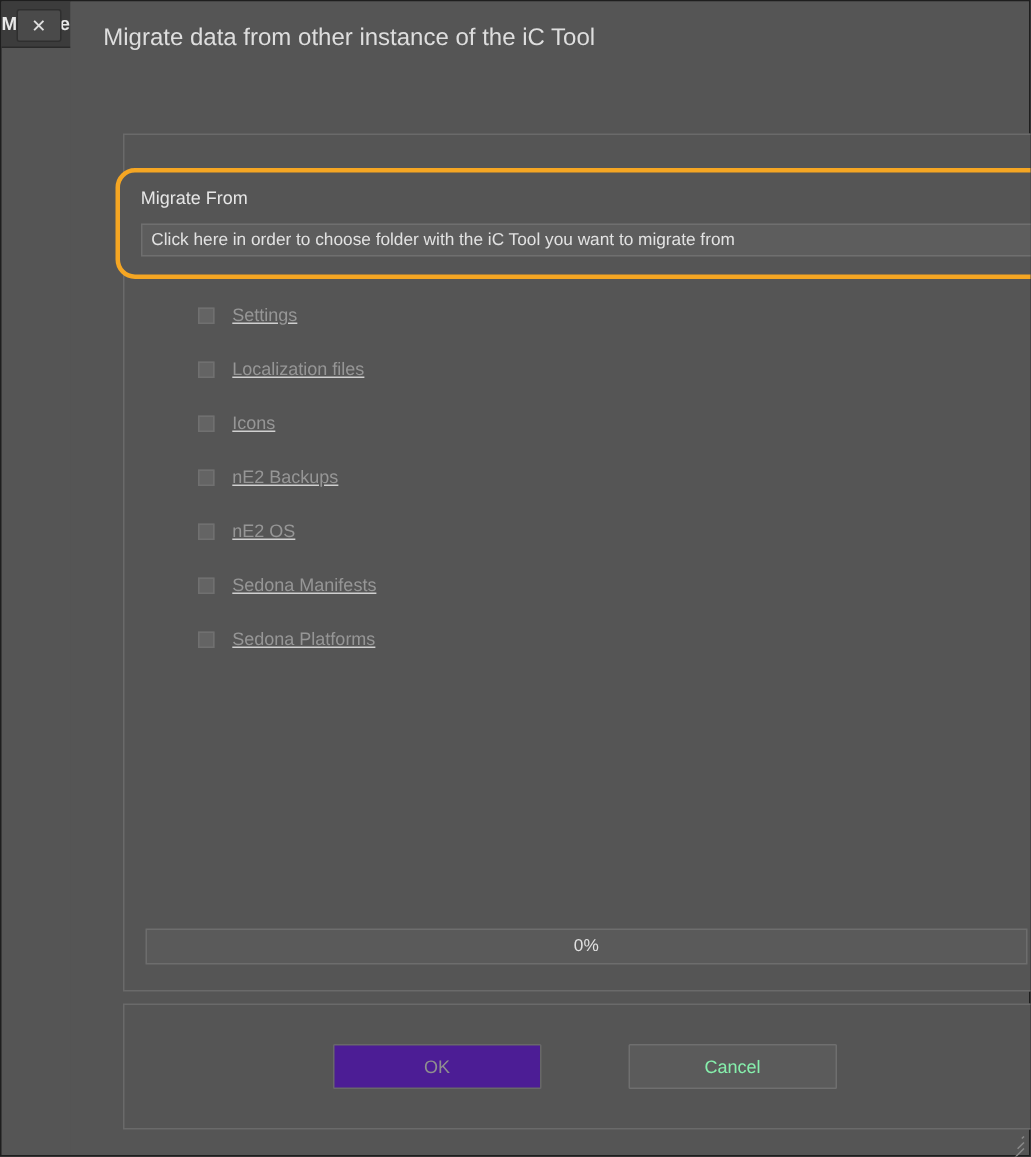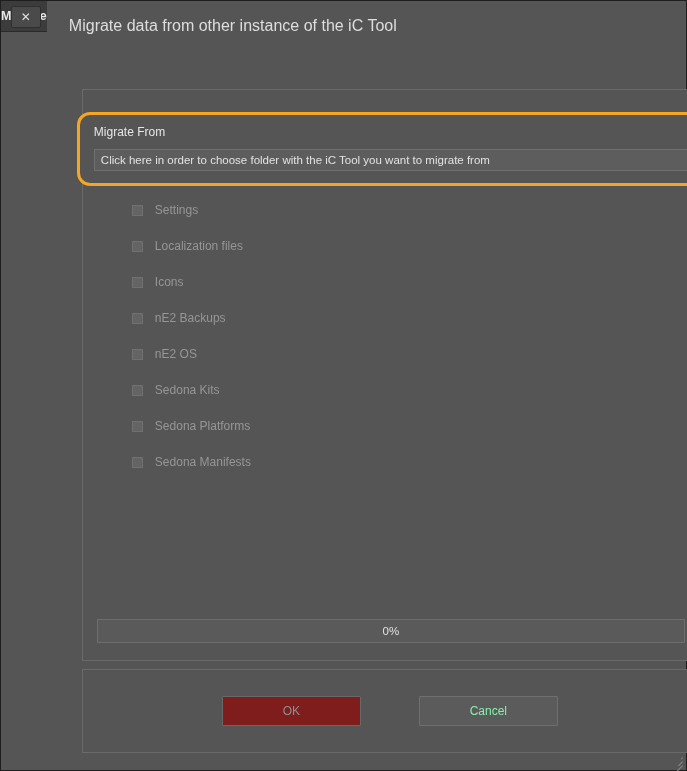--- a/index.html
+++ b/index.html
@@ -123,20 +123,21 @@
     cursor: pointer;
     outline: none;
   }
 
   
   .check-list {
     position: absolute;
     left: 49px;
     top: 102px;
     width: 540px;
+    text-decoration: underline;
   }
   .check-row {
     display: flex;
     align-items: center;
     height: 36px;
   }
   .checkbox {
     width: 11px;
     height: 11px;
     box-sizing: border-box;
@@ -192,21 +193,21 @@
     border: 1px solid #6f6f6f;
     background: #5b5b5b;
     color: #86efac;
     font-family: "Liberation Sans", sans-serif;
     font-size: 12px;
     cursor: pointer;
     border-radius: 1px;
   }
   .btn.disabled {
     color: #8f8f8f;
-    background: #7f1d1d;
+    background: #4c1d95;
     border-color: #686868;
     cursor: default;
   }
 
   
   .grip {
     position: absolute;
     right: 3px;
     bottom: 3px;
     width: 12px;
@@ -257,29 +258,25 @@
         <div class="check-row">
           <span class="checkbox"></span>
           <span class="check-label">nE2 Backups</span>
         </div>
         <div class="check-row">
           <span class="checkbox"></span>
           <span class="check-label">nE2 OS</span>
         </div>
         <div class="check-row">
           <span class="checkbox"></span>
-          <span class="check-label">Sedona Kits</span>
+          <span class="check-label">Sedona Manifests</span>
         </div>
         <div class="check-row">
           <span class="checkbox"></span>
           <span class="check-label">Sedona Platforms</span>
-        </div>
-        <div class="check-row">
-          <span class="checkbox"></span>
-          <span class="check-label">Sedona Manifests</span>
         </div>
       </div>
 
       <div class="progress-wrap">
         <span class="progress-text">0%</span>
       </div>
 
     </div>
 
     <div class="migrate-from">

